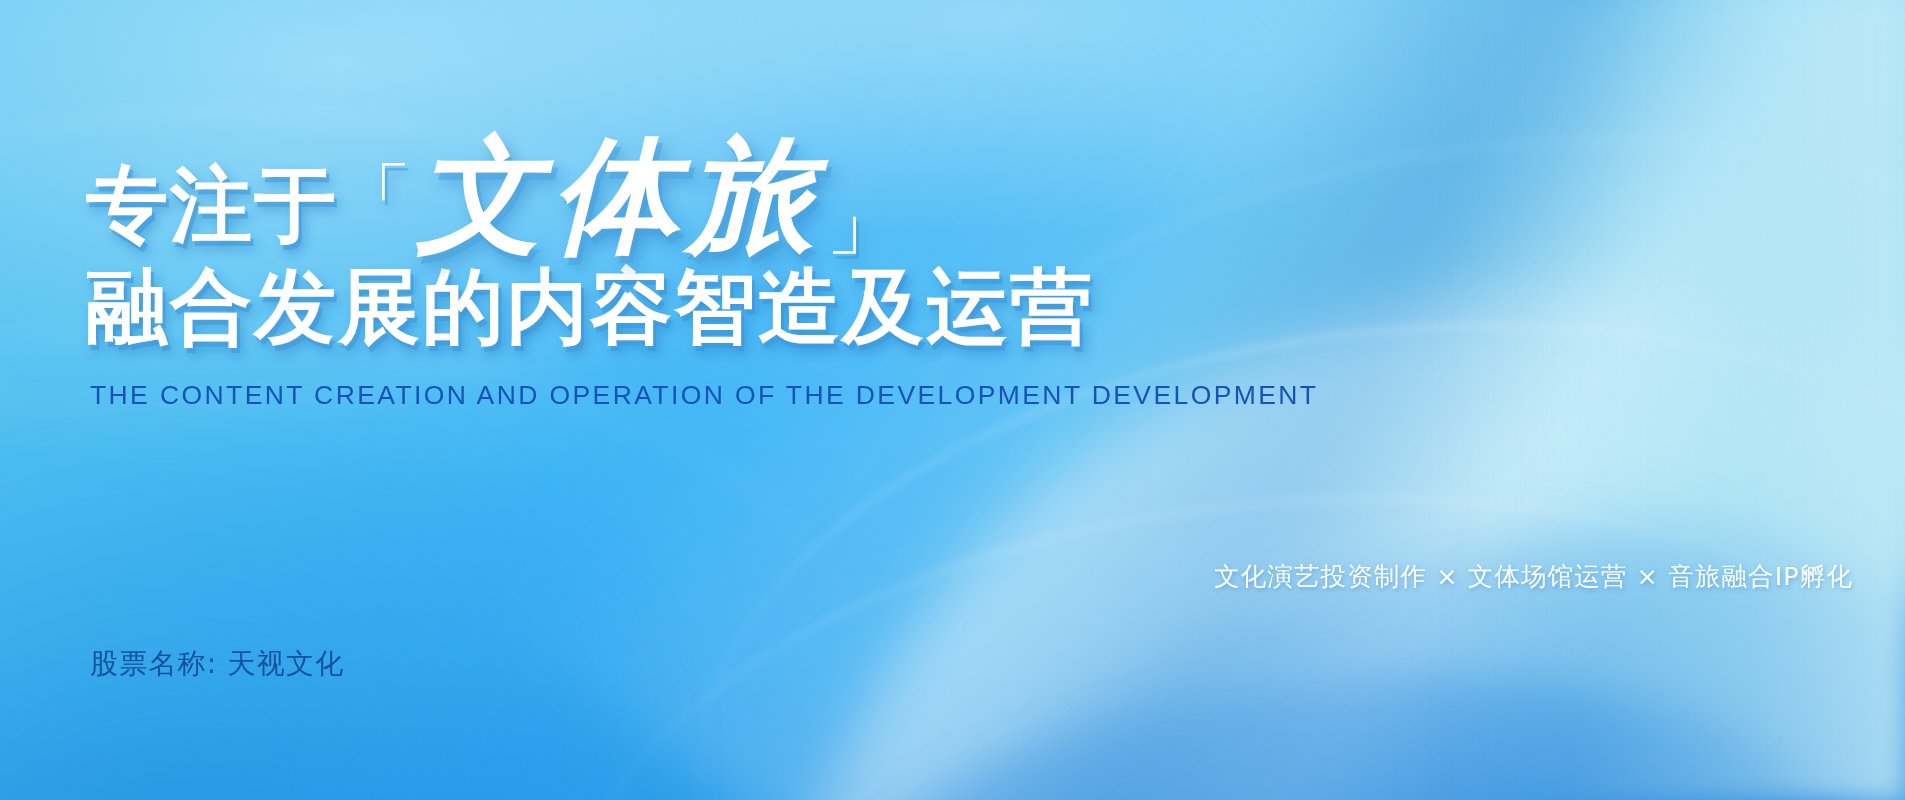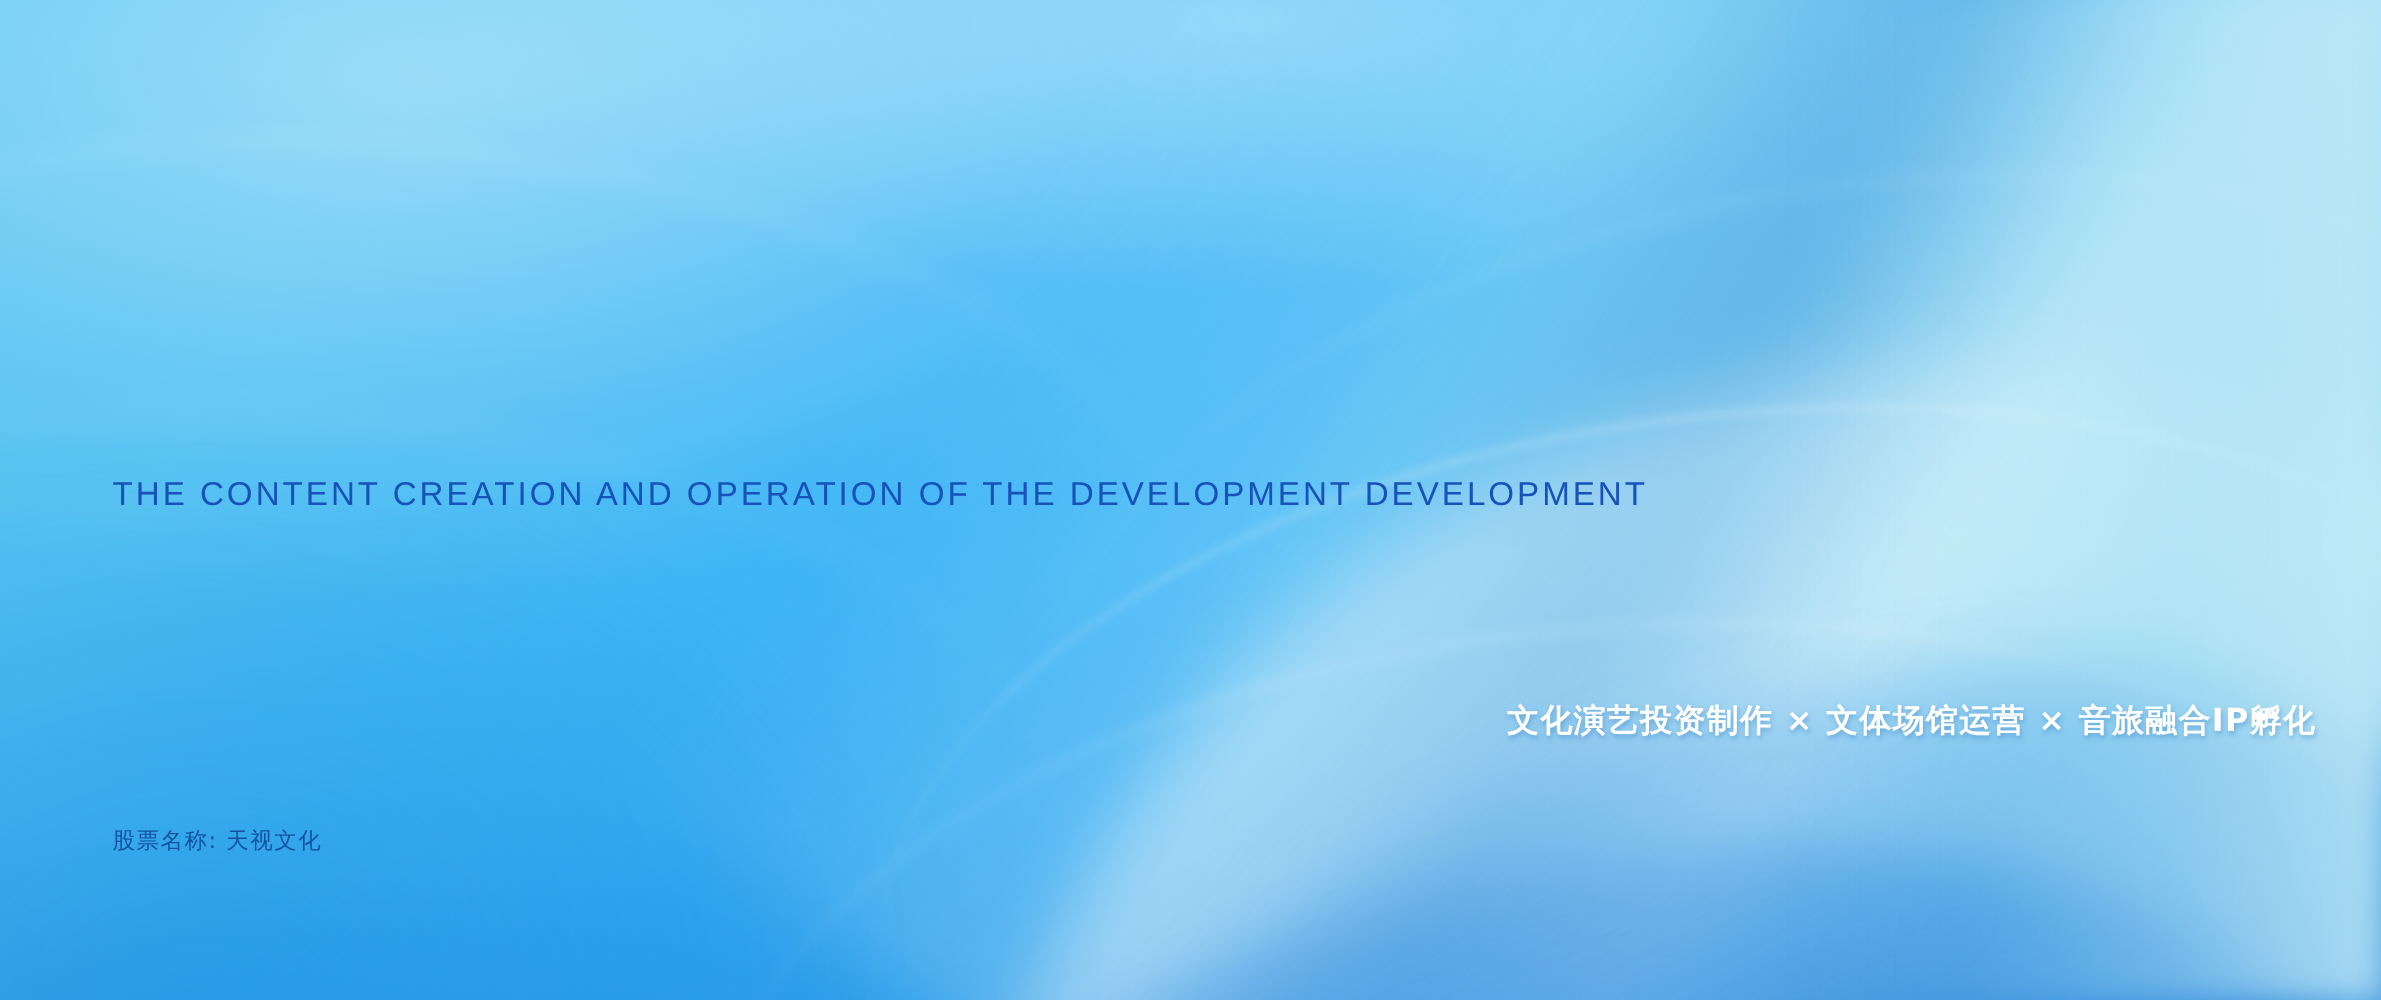--- a/index.html
+++ b/index.html
@@ -326,36 +326,36 @@
 
   
   .stock-block {
     position: absolute;
     left: 90px;
     bottom: 112px;
     color: #13529e;
   }
   .stock-line {
     font-family: "DejaVu Sans", "Liberation Sans", sans-serif;
-    font-size: 18px;
+    font-size: 28px;
     font-weight: 500;
     letter-spacing: 1.2px;
     line-height: 1.75;
     color: #13529e;
     white-space: nowrap;
   }
 
   
   .tagline {
     position: absolute;
     right: 52px;
     bottom: 206px;
     font-family: "DejaVu Sans", "Liberation Sans", sans-serif;
     font-size: 25.5px;
-    font-weight: 700;
+    font-weight: 400;
     letter-spacing: 1.1px;
     color: #ffffff;
     white-space: nowrap;
     text-shadow: 1px 2px 4px rgba(20,100,180,0.35);
   }
 </style>
 </head>
 <body>
 
 <div id="stage">
@@ -373,20 +373,31 @@
   <div class="curve-hl2"></div>
   <div class="curve-hl3"></div>
   <div class="wave-l1"></div>
   <div class="wave-l2"></div>
   <div class="wave-l3"></div>
   <div class="right-wash"></div>
   <div class="bl-dark"></div>
 
   <div class="content">
 
+    <div class="headline-block">
+      <div class="hl-row">
+        <span class="hl-heavy">专注于</span>
+        <span class="hl-bracket open">「</span>
+        <span class="hl-brush">文体旅</span>
+        <span class="hl-bracket close">」</span>
+      </div>
+      <div class="hl-row hl-row-2">
+        <span class="hl-heavy">融合发展的内容智造及运营</span>
+      </div>
+    </div>
 
     <div class="subtitle-en">THE CONTENT CREATION AND OPERATION OF THE DEVELOPMENT DEVELOPMENT</div>
 
 
     <div class="stock-block">
       <div class="stock-line">股票名称: 天视文化</div>
     </div>
 
     <div class="tagline">文化演艺投资制作 × 文体场馆运营 × 音旅融合IP孵化</div>
 

